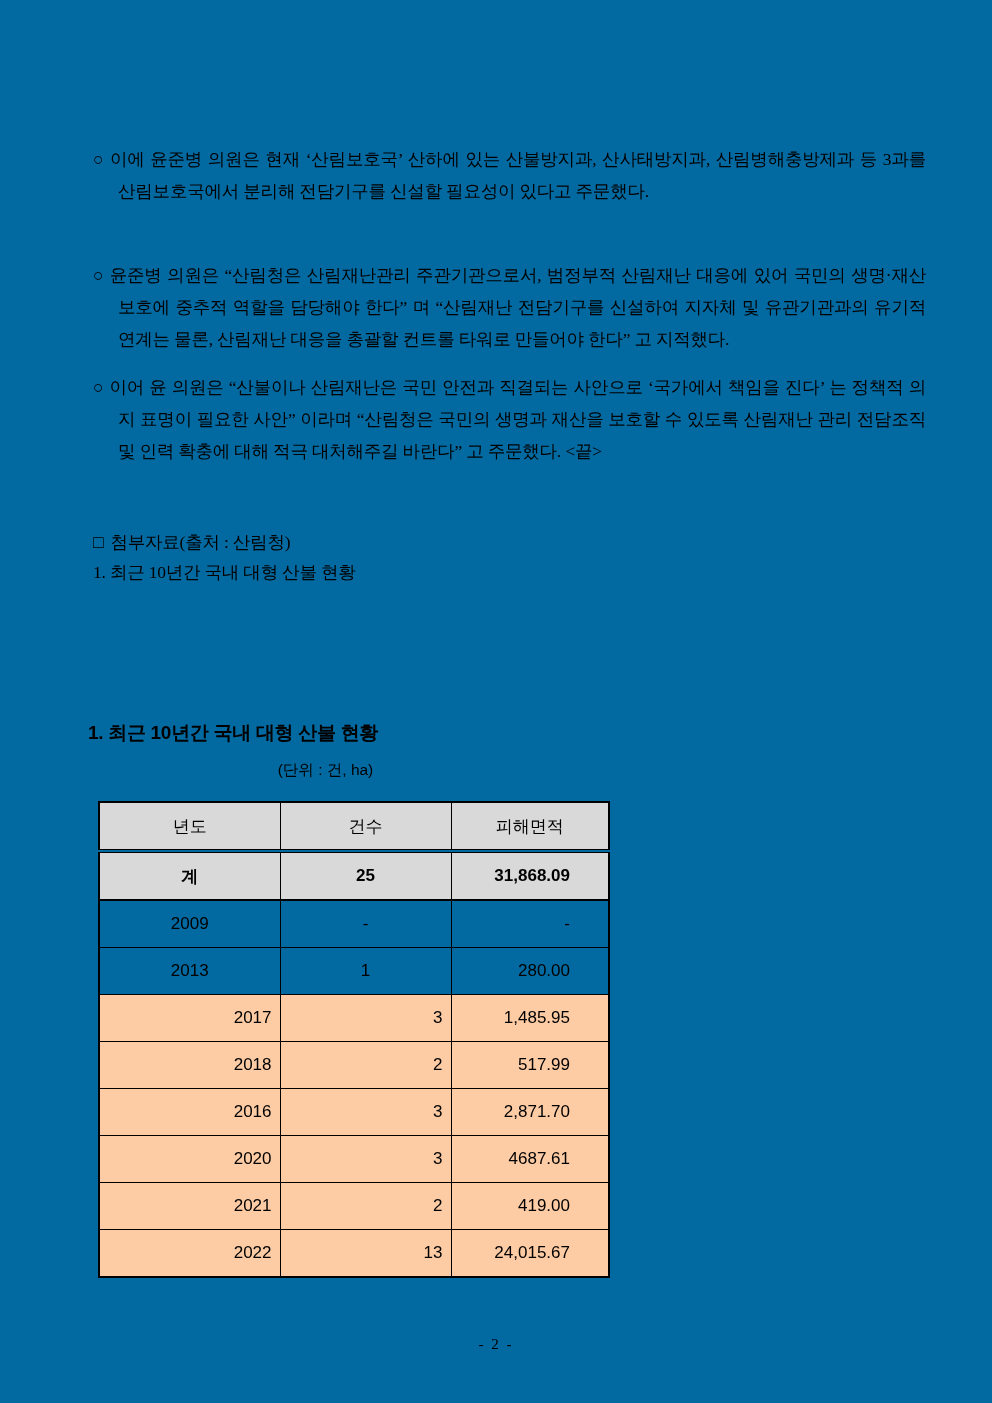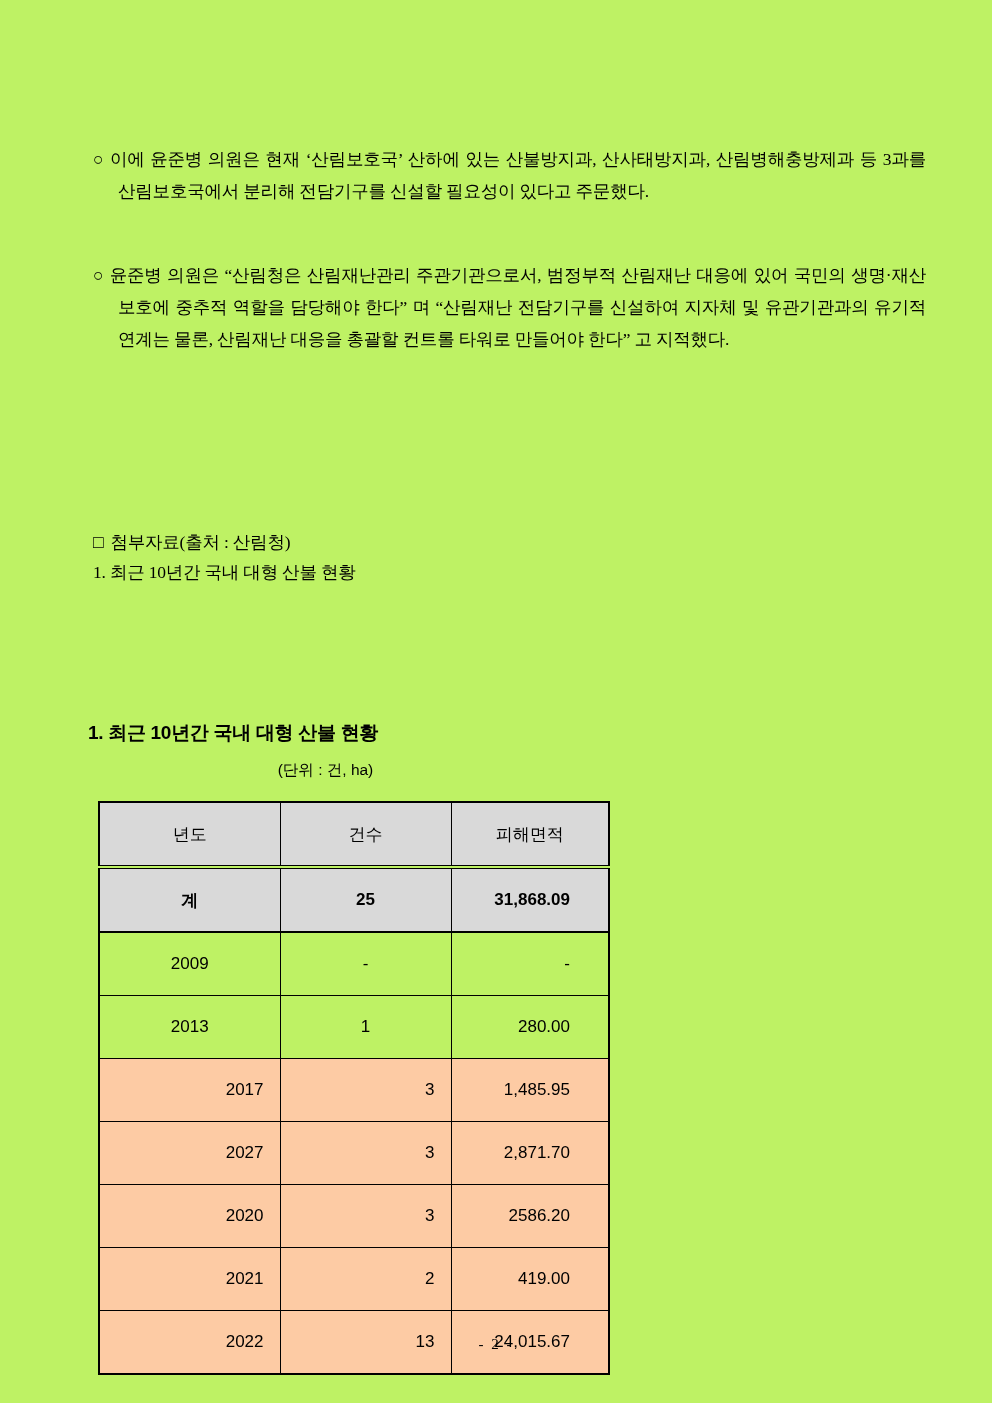--- a/index.html
+++ b/index.html
@@ -1,17 +1,17 @@
 <!DOCTYPE html>
 <html lang="ko" style="--header-bg: #d9d9d9; --highlight-bg: #fdcba4;"><head>
 <meta charset="utf-8">
 <style>
   html,body { margin:0; padding:0; background:#ffffff; }
   .page {
-    position:relative; width:992px; height:1403px; background:#bef264;
+    position:relative; width:992px; height:1403px; background:#0369a1;
     color:#000; font-family:"Liberation Serif","DejaVu Serif",serif;
     overflow:hidden;
   }
   
   .para {
     position:absolute; left:93px; width:808px; margin:0;
     font-size:17.5px; line-height:32px; text-align:justify;
     padding-left:25px; text-indent:-25px; letter-spacing:-0.2px;
   }
   .pmark { margin-right:5px; }
@@ -37,21 +37,21 @@
   }
 
   
   .firetable {
     position:absolute; left:98px; top:801px; width:510px;
     border-collapse:collapse; table-layout:fixed;
     font-family:"Liberation Sans","DejaVu Sans",sans-serif; font-size:17px;
     border:2px solid #000;
   }
   .firetable th, .firetable td {
-    border:1.5px solid #000; height:30px; padding:16px; overflow:hidden;
+    border:1.5px solid #000; height:30px; padding:8px; overflow:hidden;
   }
   .firetable thead th {
     background:var(--header-bg,#d9d9d9); font-weight:normal;
     border-bottom:4px double #000; text-align:center;
   }
   .firetable tr.total td {
     background:var(--header-bg,#d9d9d9); font-weight:bold;
     border-bottom:2.5px solid #000;
   }
   .firetable td.c-year, .firetable td.c-count { text-align:center; }
@@ -71,20 +71,21 @@
 </style>
 </head>
 <body>
 
 <div class="page">
 
   <p class="para p1"><span class="pmark">○</span><span>이에 윤준병 의원은 현재 ‘산림보호국’ 산하에 있는 산불방지과, 산사태방지과, 산림병해충방제과 등 3과를 산림보호국에서 분리해 전담기구를 신설할 필요성이 있다고 주문했다.</span></p>
 
   <p class="para p2"><span class="pmark">○</span><span>윤준병 의원은 “산림청은 산림재난관리 주관기관으로서, 범정부적 산림재난 대응에 있어 국민의 생명·재산 보호에 중추적 역할을 담당해야 한다” 며 “산림재난 전담기구를 신설하여 지자체 및 유관기관과의 유기적 연계는 물론, 산림재난 대응을 총괄할 컨트롤 타워로 만들어야 한다” 고 지적했다.</span></p>
 
+  <p class="para p3"><span class="pmark">○</span><span>이어 윤 의원은 “산불이나 산림재난은 국민 안전과 직결되는 사안으로 ‘국가에서 책임을 진다’ 는 정책적 의지 표명이 필요한 사안” 이라며 “산림청은 국민의 생명과 재산을 보호할 수 있도록 산림재난 관리 전담조직 및 인력 확충에 대해 적극 대처해주길 바란다” 고 주문했다.  &lt;끝&gt;</span></p>
 
   <div class="attach">
     <p><span class="abullet">□</span><span>첨부자료(출처 : 산림청)</span></p>
     <p>1. 최근 10년간 국내 대형 산불 현황</p>
   </div>
 
   <h2 class="heading">1. 최근 10년간 국내 대형 산불 현황</h2>
 
   <div class="unit">(단위 : 건, ha)</div>
 
@@ -118,28 +119,33 @@
           <td class="c-year">2013</td>
           <td class="c-count">1</td>
           <td class="c-area">280.00</td>
         </tr>
         <tr class="hl">
           <td class="c-year">2017</td>
           <td class="c-count">3</td>
           <td class="c-area">1,485.95</td>
         </tr>
         <tr class="hl">
-          <td class="c-year">2027</td>
+          <td class="c-year">2018</td>
+          <td class="c-count">2</td>
+          <td class="c-area">517.99</td>
+        </tr>
+        <tr class="hl">
+          <td class="c-year">2016</td>
           <td class="c-count">3</td>
           <td class="c-area">2,871.70</td>
         </tr>
         <tr class="hl">
           <td class="c-year">2020</td>
           <td class="c-count">3</td>
-          <td class="c-area">2586.20</td>
+          <td class="c-area">4687.61</td>
         </tr>
         <tr class="hl">
           <td class="c-year">2021</td>
           <td class="c-count">2</td>
           <td class="c-area">419.00</td>
         </tr>
         <tr class="hl">
           <td class="c-year">2022</td>
           <td class="c-count">13</td>
           <td class="c-area">24,015.67</td>

